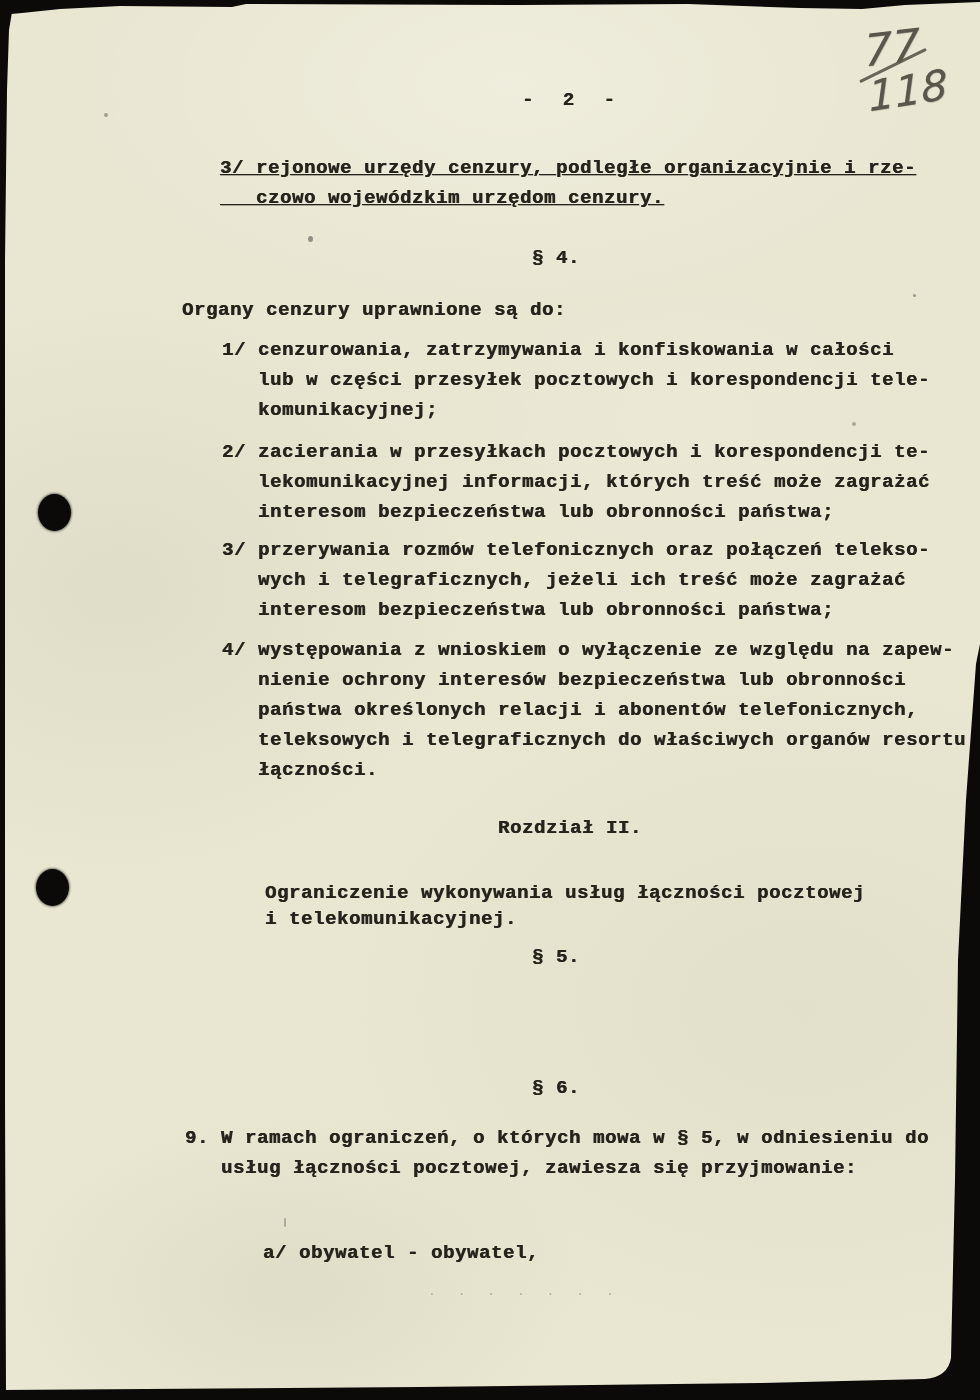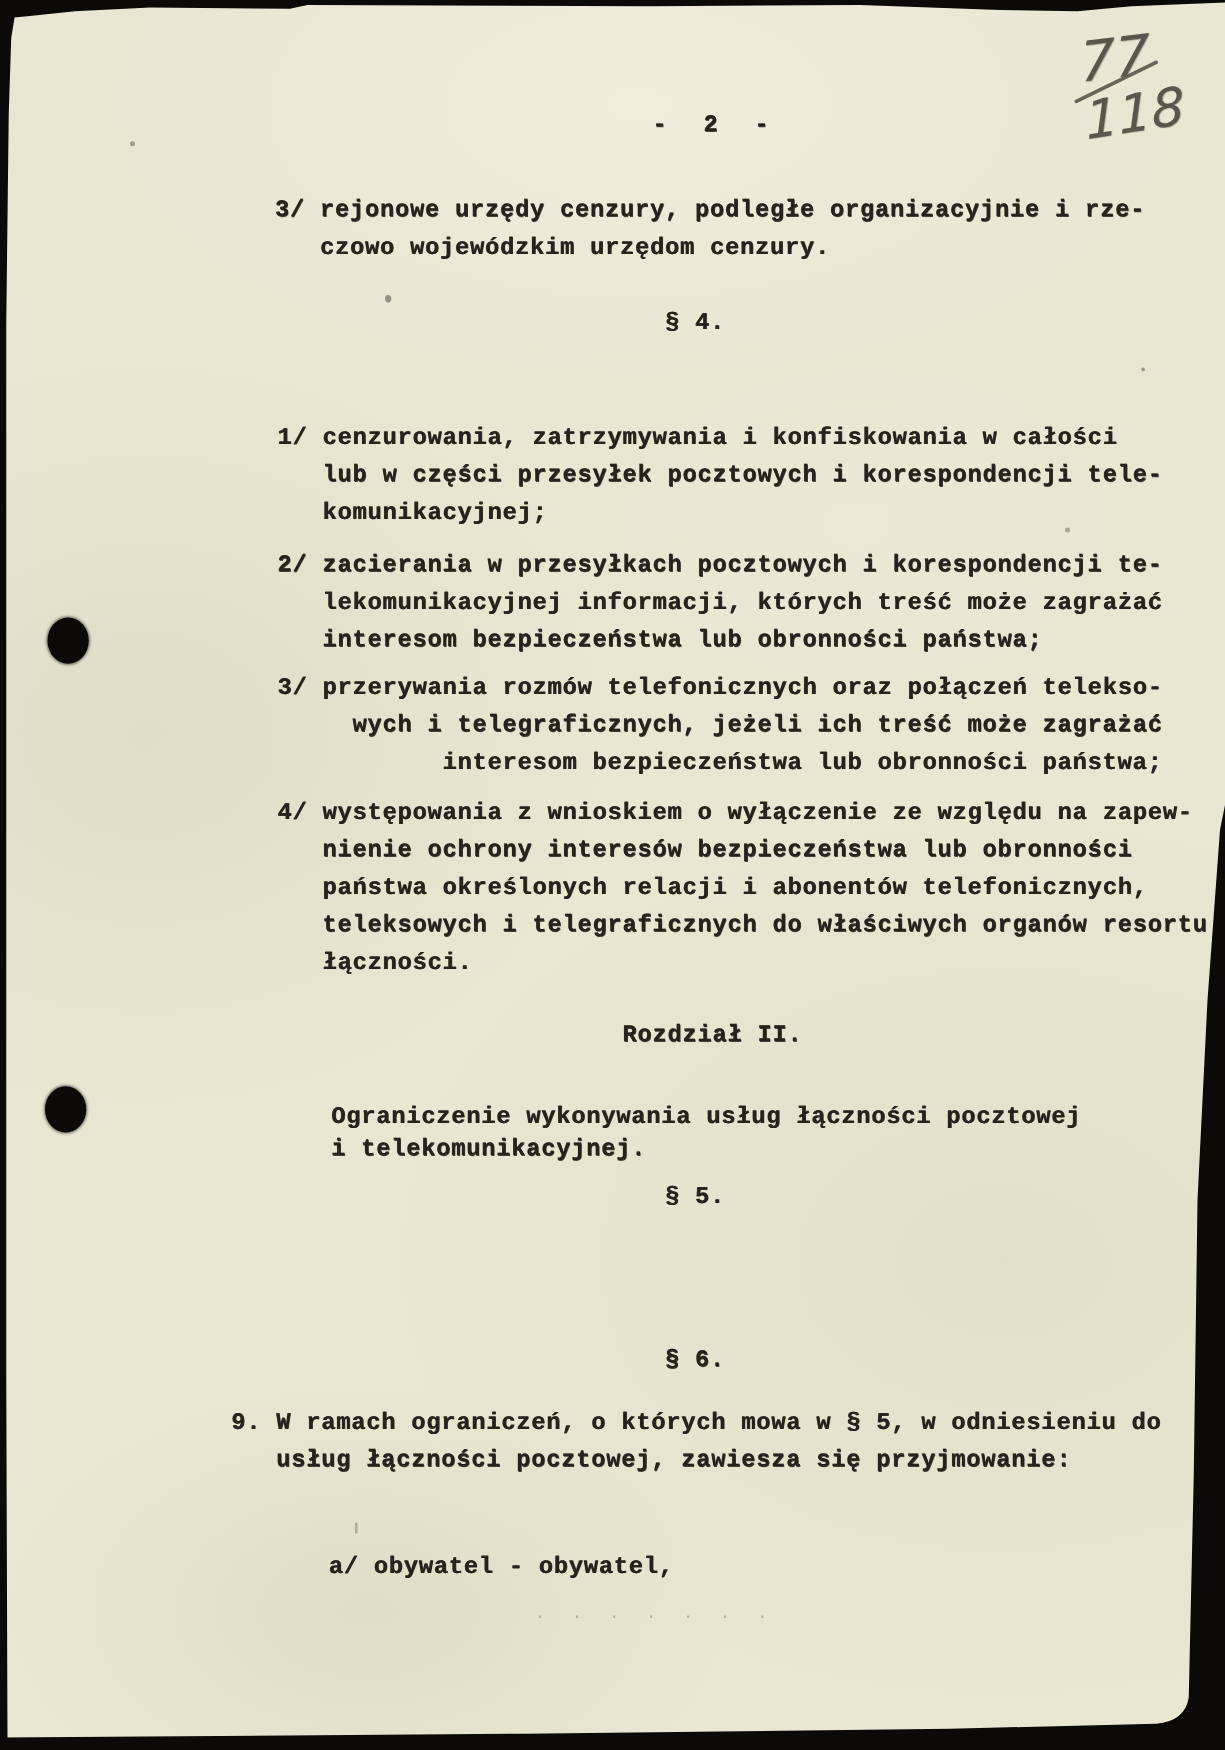--- a/index.html
+++ b/index.html
@@ -56,35 +56,36 @@
 <body>
 
 <div class="scan">
 
   <div class="tw pagenum" style="left:522px;top:85px;">- 2 -</div>
 
   <div class="hand n1" style="left:864px;top:22px;">77</div>
   <div class="strike" style="left:856px;top:64px;"></div>
   <div class="hand n2" style="left:868px;top:66px;">118</div>
 
-  <div class="tw" style="left:220px;top:153px;">3/ rejonowe urzędy cenzury, podległe organizacyjnie i rze-
+  <div class="tw" style="left:220px;top:153px;text-decoration:underline;">3/ rejonowe urzędy cenzury, podległe organizacyjnie i rze-
    czowo wojewódzkim urzędom cenzury.</div>
 
   <div class="tw" style="left:532px;top:243px;">§ 4.</div>
 
+  <div class="tw" style="left:182px;top:295px;">Organy cenzury uprawnione są do:</div>
 
   <div class="tw" style="left:222px;top:335px;">1/ cenzurowania, zatrzymywania i konfiskowania w całości
    lub w części przesyłek pocztowych i korespondencji tele-
    komunikacyjnej;</div>
 
   <div class="tw" style="left:222px;top:437px;">2/ zacierania w przesyłkach pocztowych i korespondencji te-
    lekomunikacyjnej informacji, których treść może zagrażać
    interesom bezpieczeństwa lub obronności państwa;</div>
 
-  <div class="tw" style="left:222px;top:535px;text-align:right;">3/ przerywania rozmów telefonicznych oraz połączeń telekso-
+  <div class="tw" style="left:222px;top:535px;">3/ przerywania rozmów telefonicznych oraz połączeń telekso-
    wych i telegraficznych, jeżeli ich treść może zagrażać
    interesom bezpieczeństwa lub obronności państwa;</div>
 
   <div class="tw" style="left:222px;top:635px;">4/ występowania z wnioskiem o wyłączenie ze względu na zapew-
    nienie ochrony interesów bezpieczeństwa lub obronności
    państwa określonych relacji i abonentów telefonicznych,
    teleksowych i telegraficznych do właściwych organów resortu
    łączności.</div>
 
   <div class="tw" style="left:498px;top:813px;">Rozdział II.</div>

